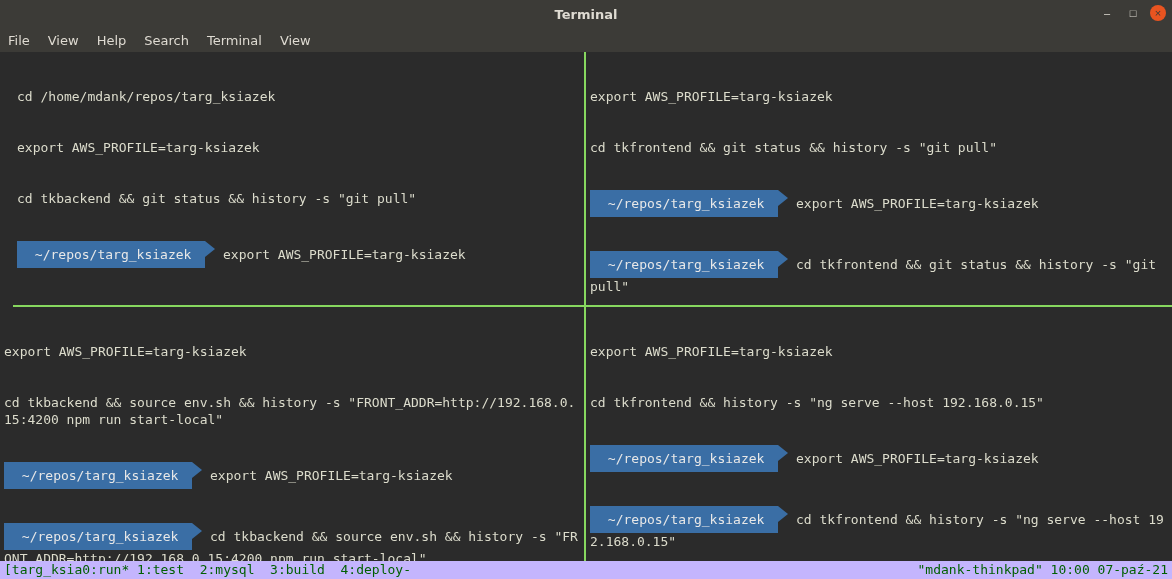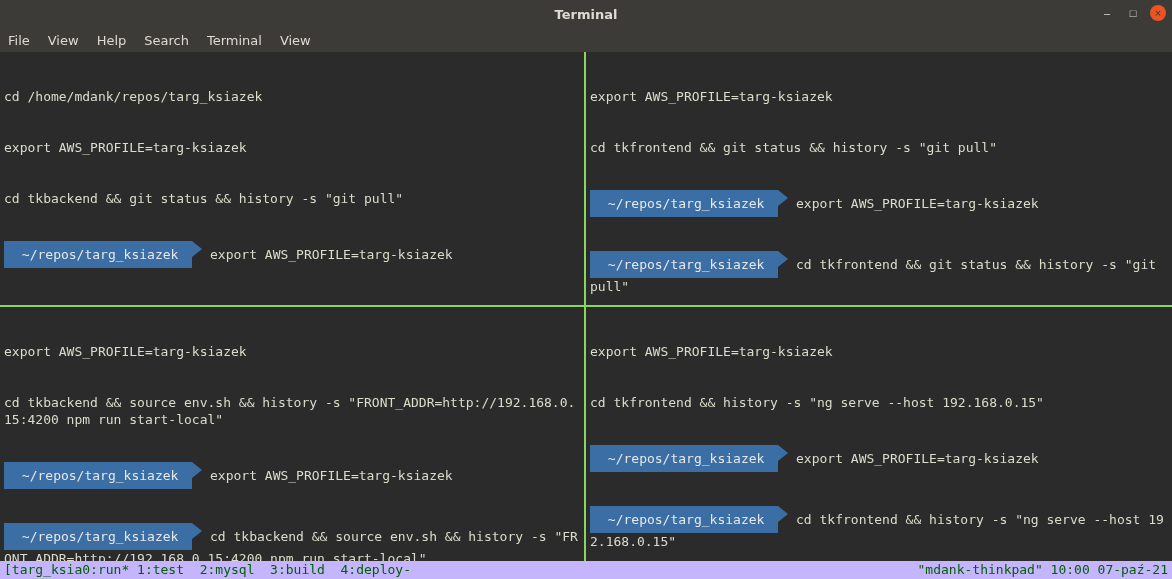--- a/index.html
+++ b/index.html
@@ -79,21 +79,21 @@
     grid-template-rows: 1fr 1fr;
   }
   .pane {
     padding: 2px 4px;
     overflow: hidden;
     white-space: pre-wrap;
     word-break: break-all;
     line-height: 17px;
     font-size: 13px;
   }
-  .pane.top-left { border-right: 2px solid #87d75f; border-bottom: 2px solid #87d75f; }
+  .pane.top-left { border-right: 2px solid #87d75f; border-bottom: 2px solid #87d75f; margin-left: 13px; }
   .pane.top-right { border-bottom: 2px solid #87d75f; }
   .pane.bottom-left { border-right: 2px solid #87d75f; }
 
   .statusbar {
     position: absolute;
     left: 0; right: 0; bottom: 0;
     height: 18px;
     background: #c4b5fd;
     color: #005f00;
     font-size: 13px;

